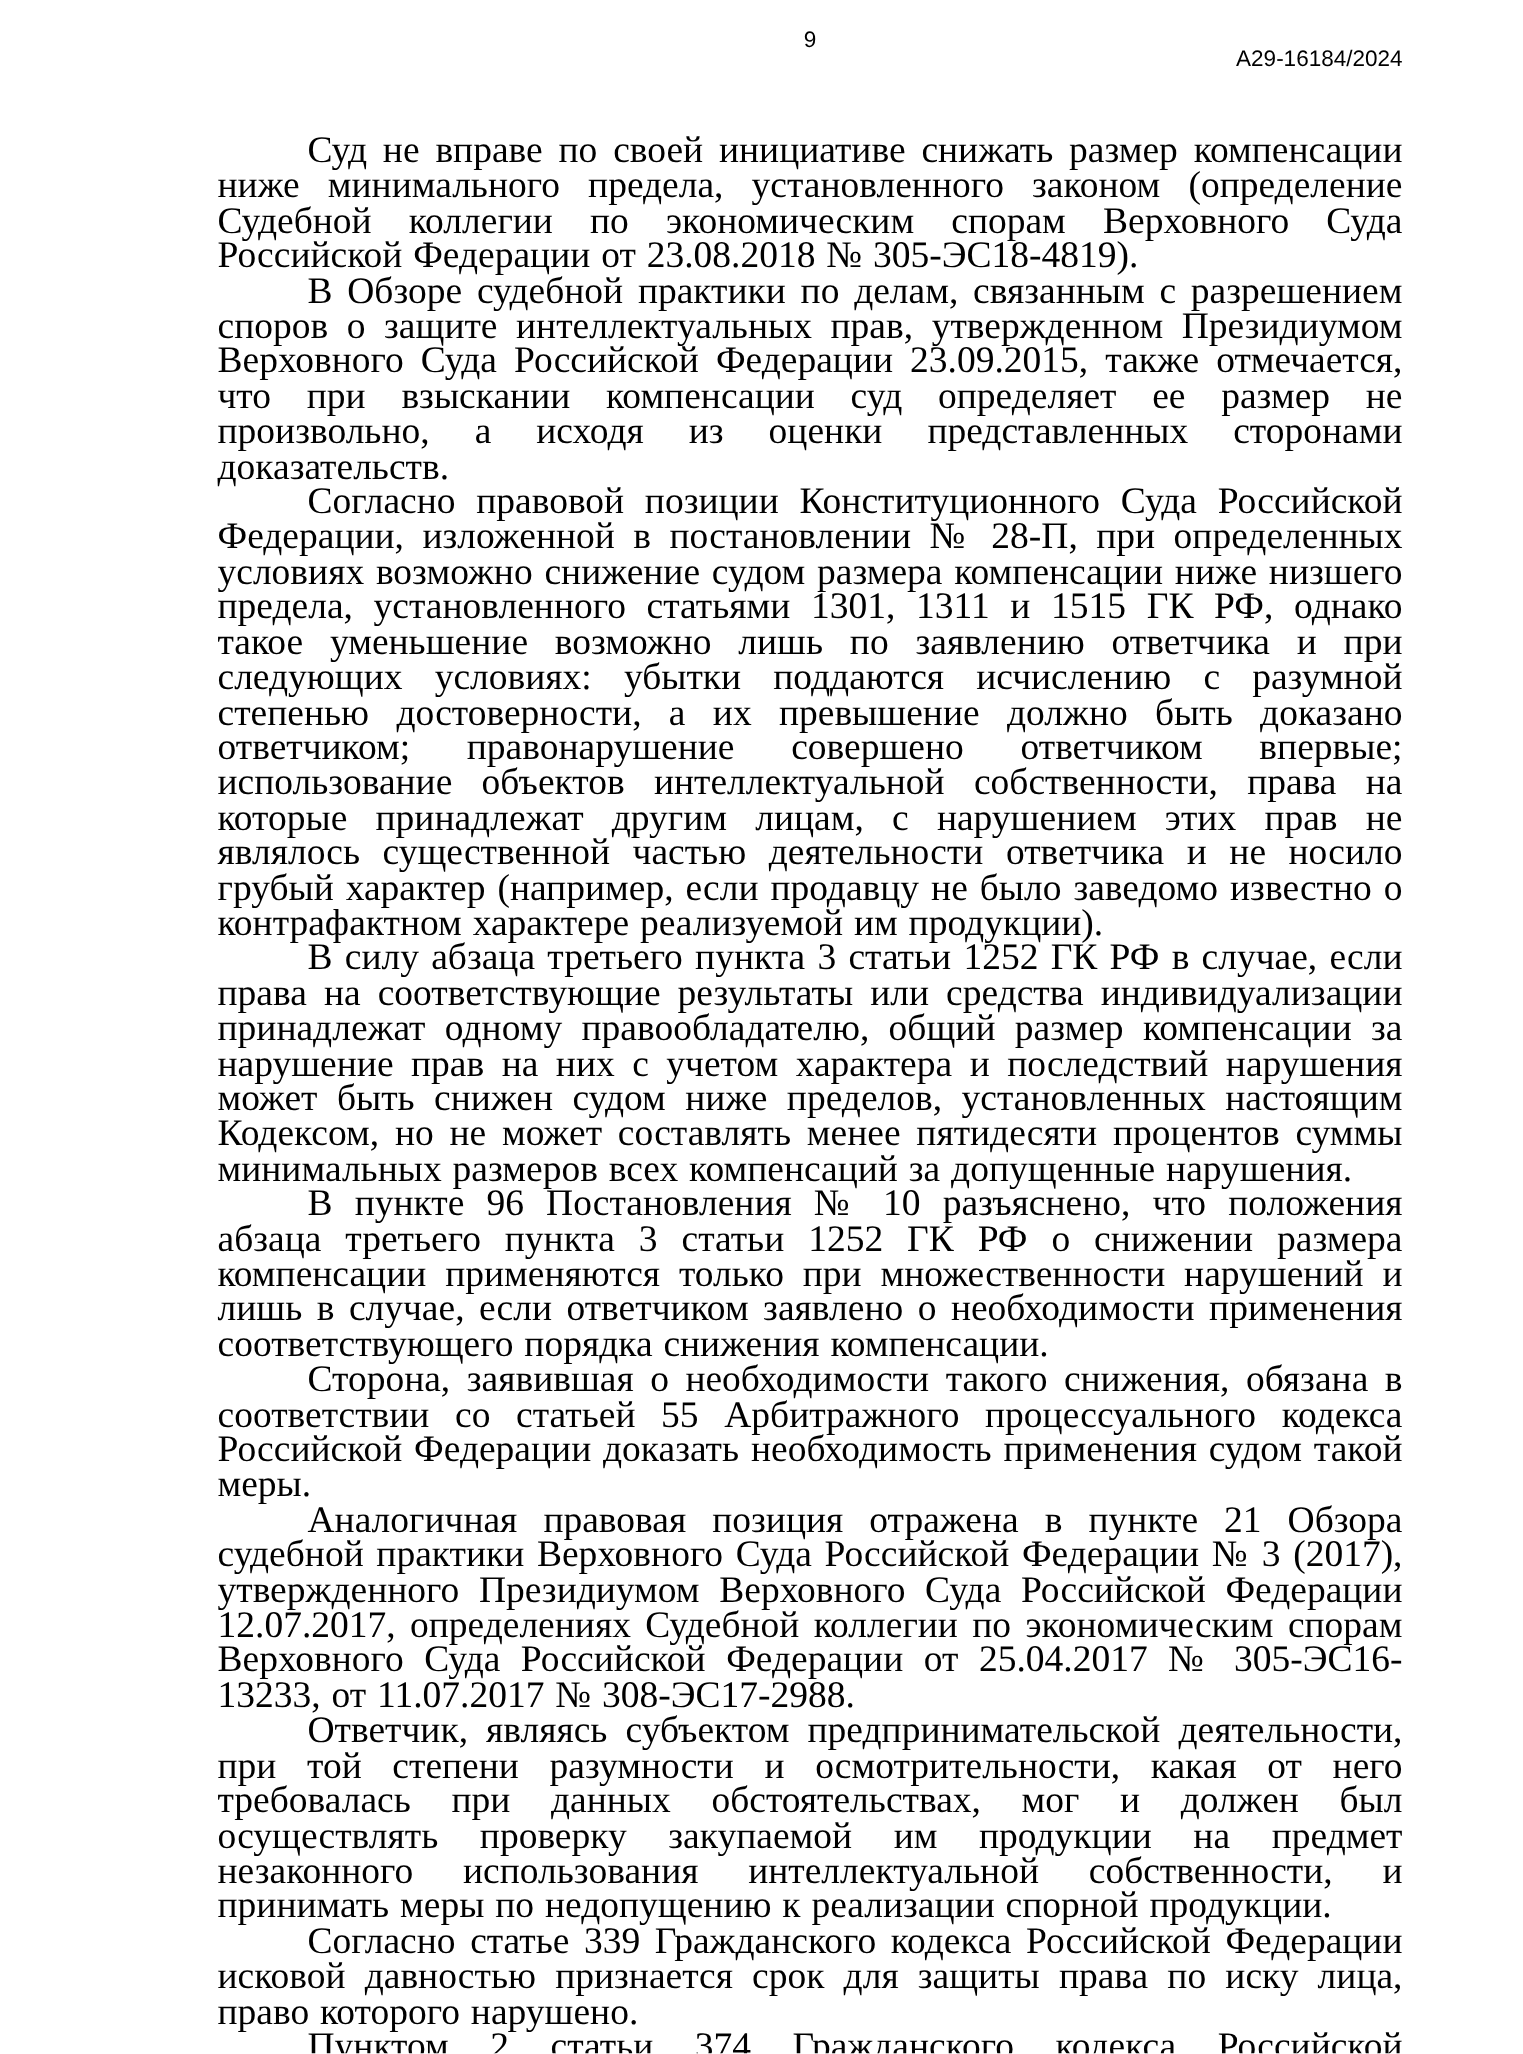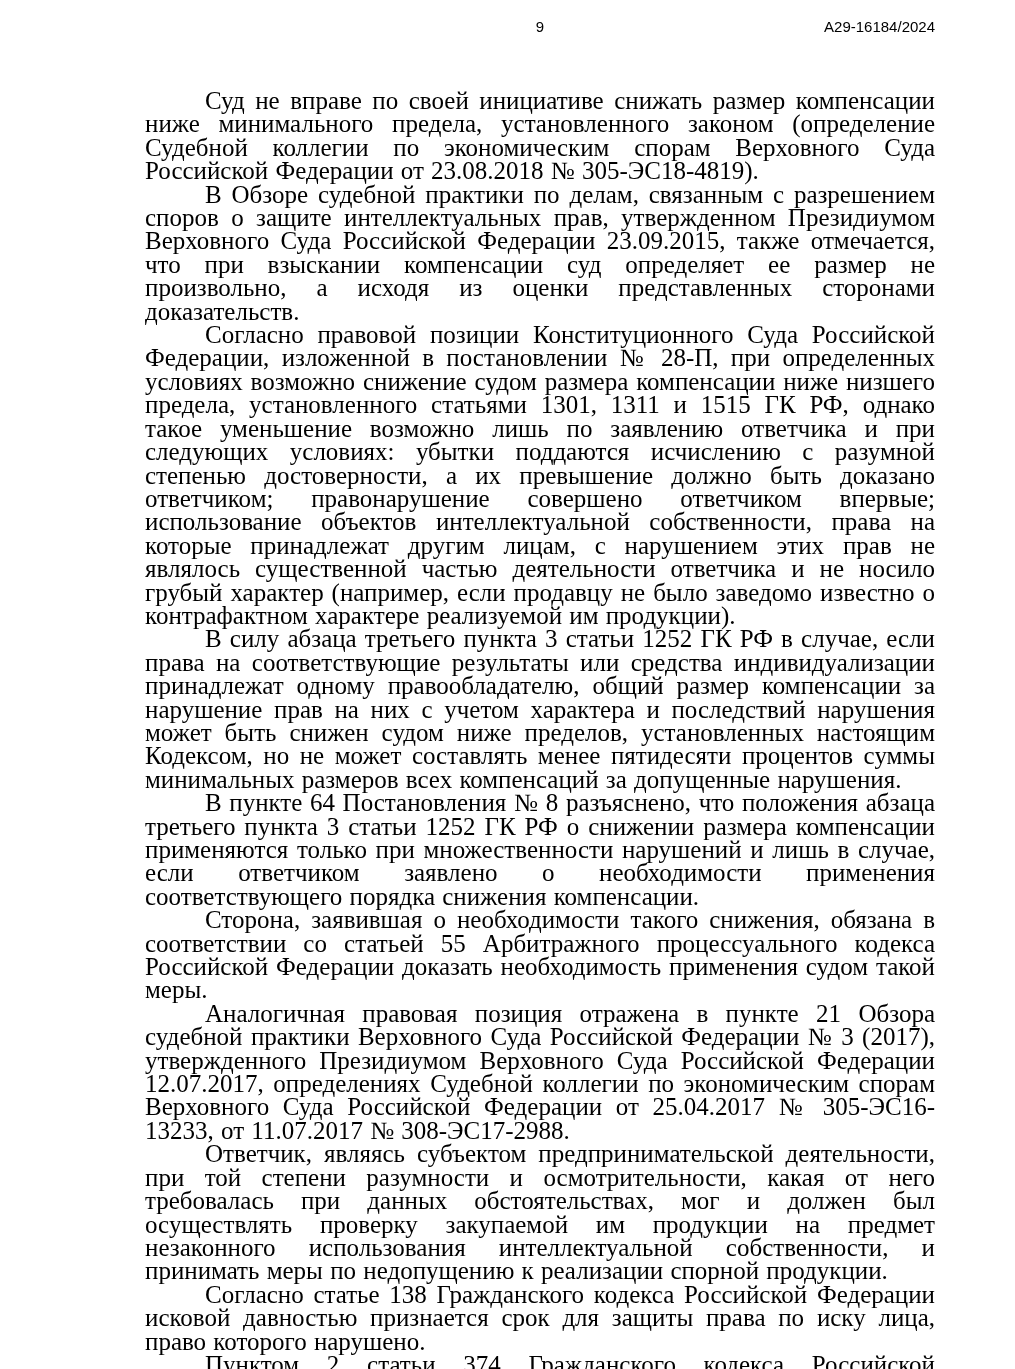--- a/index.html
+++ b/index.html
@@ -28,21 +28,21 @@
   }
   .page-number {
     position: absolute;
     left: 0;
     width: 100%;
     text-align: center;
   }
   .case-number {
     position: absolute;
     right: 0;
-    top: 0;
+    top: 13px;
     text-align: right;
   }
   .doc-body {
     position: absolute;
     top: 53px;
     left: 145px;
     width: 790px;
     font-family: Liberation Serif, serif;
     font-size: 25px;
     line-height: 23.4px;
@@ -65,22 +65,22 @@
   <div class="page-header">
     <span class="page-number">9</span>
     <span class="case-number">А29-16184/2024</span>
   </div>
 
   <div class="doc-body">
     <p>Суд не вправе по своей инициативе снижать размер компенсации ниже минимального предела, установленного законом (определение Судебной коллегии по экономическим спорам Верховного Суда Российской Федерации от 23.08.2018 № 305-ЭС18-4819).</p>
     <p>В Обзоре судебной практики по делам, связанным с разрешением споров о защите интеллектуальных прав, утвержденном Президиумом Верховного Суда Российской Федерации 23.09.2015, также отмечается, что при взыскании компенсации суд определяет ее размер не произвольно, а исходя из оценки представленных сторонами доказательств.</p>
     <p>Согласно правовой позиции Конституционного Суда Российской Федерации, изложенной в постановлении № 28-П, при определенных условиях возможно снижение судом размера компенсации ниже низшего предела, установленного статьями 1301, 1311 и 1515 ГК РФ, однако такое уменьшение возможно лишь по заявлению ответчика и при следующих условиях: убытки поддаются исчислению с разумной степенью достоверности, а их превышение должно быть доказано ответчиком; правонарушение совершено ответчиком впервые; использование объектов интеллектуальной собственности, права на которые принадлежат другим лицам, с нарушением этих прав не являлось существенной частью деятельности ответчика и не носило грубый характер (например, если продавцу не было заведомо известно о контрафактном характере реализуемой им продукции).</p>
     <p>В силу абзаца третьего пункта 3 статьи 1252 ГК РФ в случае, если права на соответствующие результаты или средства индивидуализации принадлежат одному правообладателю, общий размер компенсации за нарушение прав на них с учетом характера и последствий нарушения может быть снижен судом ниже пределов, установленных настоящим Кодексом, но не может составлять менее пятидесяти процентов суммы минимальных размеров всех компенсаций за допущенные нарушения.</p>
-    <p>В пункте 64 Постановления № 8 разъяснено, что положения абзаца третьего пункта 3 статьи 1252 ГК РФ о снижении размера компенсации применяются только при множественности нарушений и лишь в случае, если ответчиком заявлено о необходимости применения соответствующего порядка снижения компенсации.</p>
+    <p>В пункте 96 Постановления № 10 разъяснено, что положения абзаца третьего пункта 3 статьи 1252 ГК РФ о снижении размера компенсации применяются только при множественности нарушений и лишь в случае, если ответчиком заявлено о необходимости применения соответствующего порядка снижения компенсации.</p>
     <p>Сторона, заявившая о необходимости такого снижения, обязана в соответствии со статьей 55 Арбитражного процессуального кодекса Российской Федерации доказать необходимость применения судом такой меры.</p>
     <p>Аналогичная правовая позиция отражена в пункте 21 Обзора судебной практики Верховного Суда Российской Федерации № 3 (2017), утвержденного Президиумом Верховного Суда Российской Федерации 12.07.2017, определениях Судебной коллегии по экономическим спорам Верховного Суда Российской Федерации от 25.04.2017 № 305-ЭС16-13233, от 11.07.2017 № 308-ЭС17-2988.</p>
     <p>Ответчик, являясь субъектом предпринимательской деятельности, при той степени разумности и осмотрительности, какая от него требовалась при данных обстоятельствах, мог и должен был осуществлять проверку закупаемой им продукции на предмет незаконного использования интеллектуальной собственности, и принимать меры по недопущению к реализации спорной продукции.</p>
-    <p>Согласно статье 138 Гражданского кодекса Российской Федерации исковой давностью признается срок для защиты права по иску лица, право которого нарушено.</p>
+    <p>Согласно статье 339 Гражданского кодекса Российской Федерации исковой давностью признается срок для защиты права по иску лица, право которого нарушено.</p>
     <p>Пунктом 2 статьи 374 Гражданского кодекса Российской Федерации предусмотрено, что исковая давность применяется судом только по заявлению стороны в споре, сделанному до вынесения судом решения.</p>
     <p>Обязанность по доказыванию пропуска срока исковой давности лежит на стороне, заявившей об этом (пункт 10 Постановления Пленума ВС от 08.09.2015 № 43).</p>
   </div>
 
 </div>
 
 </body></html>

